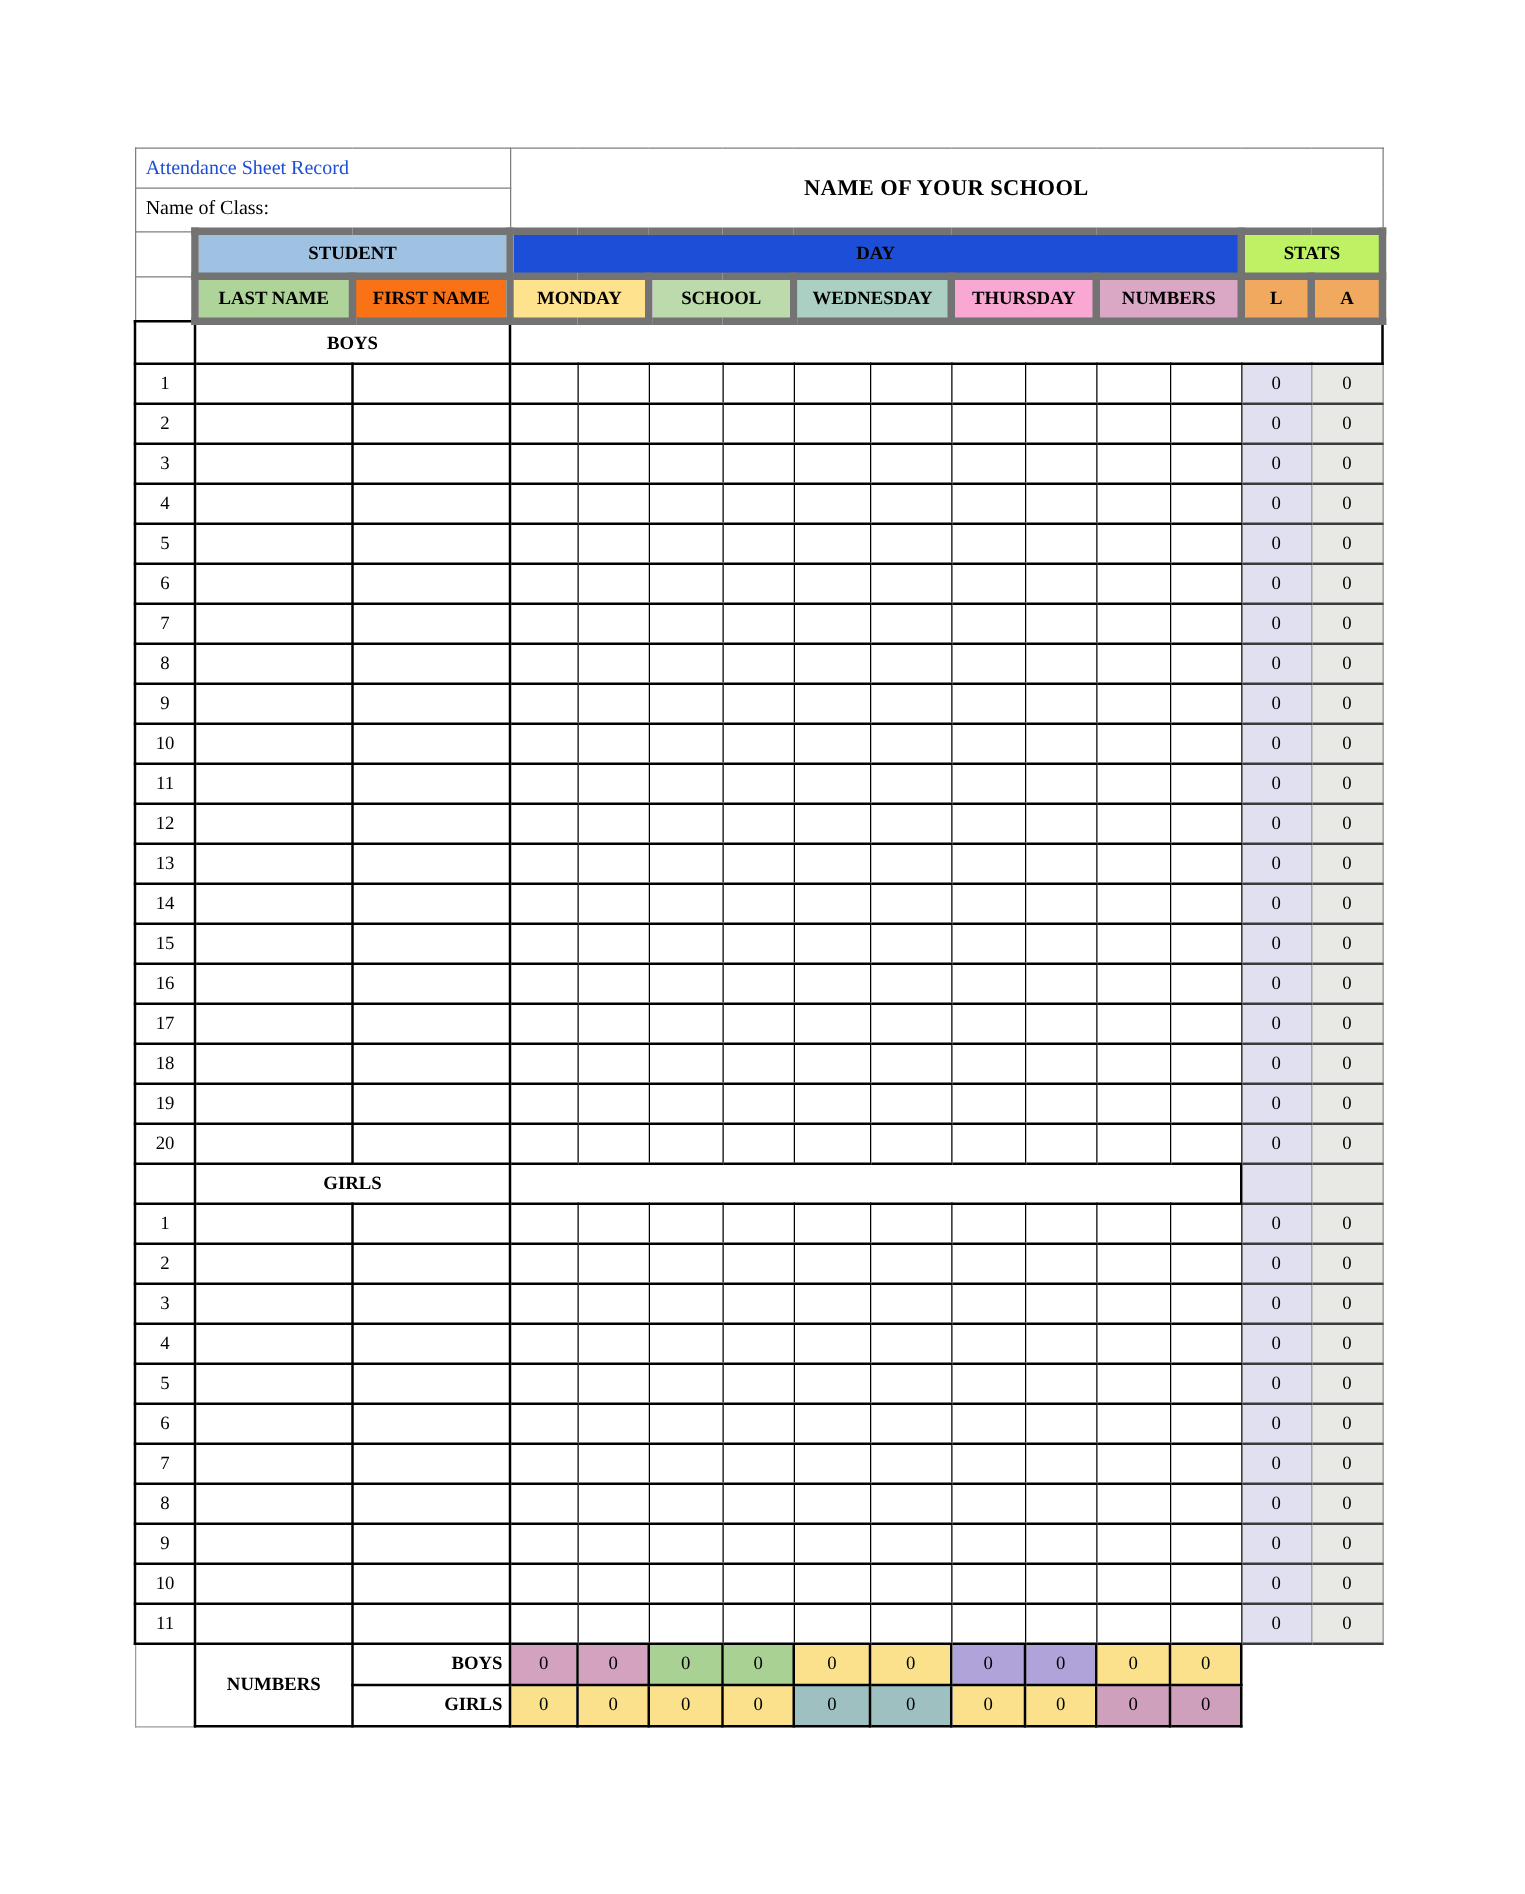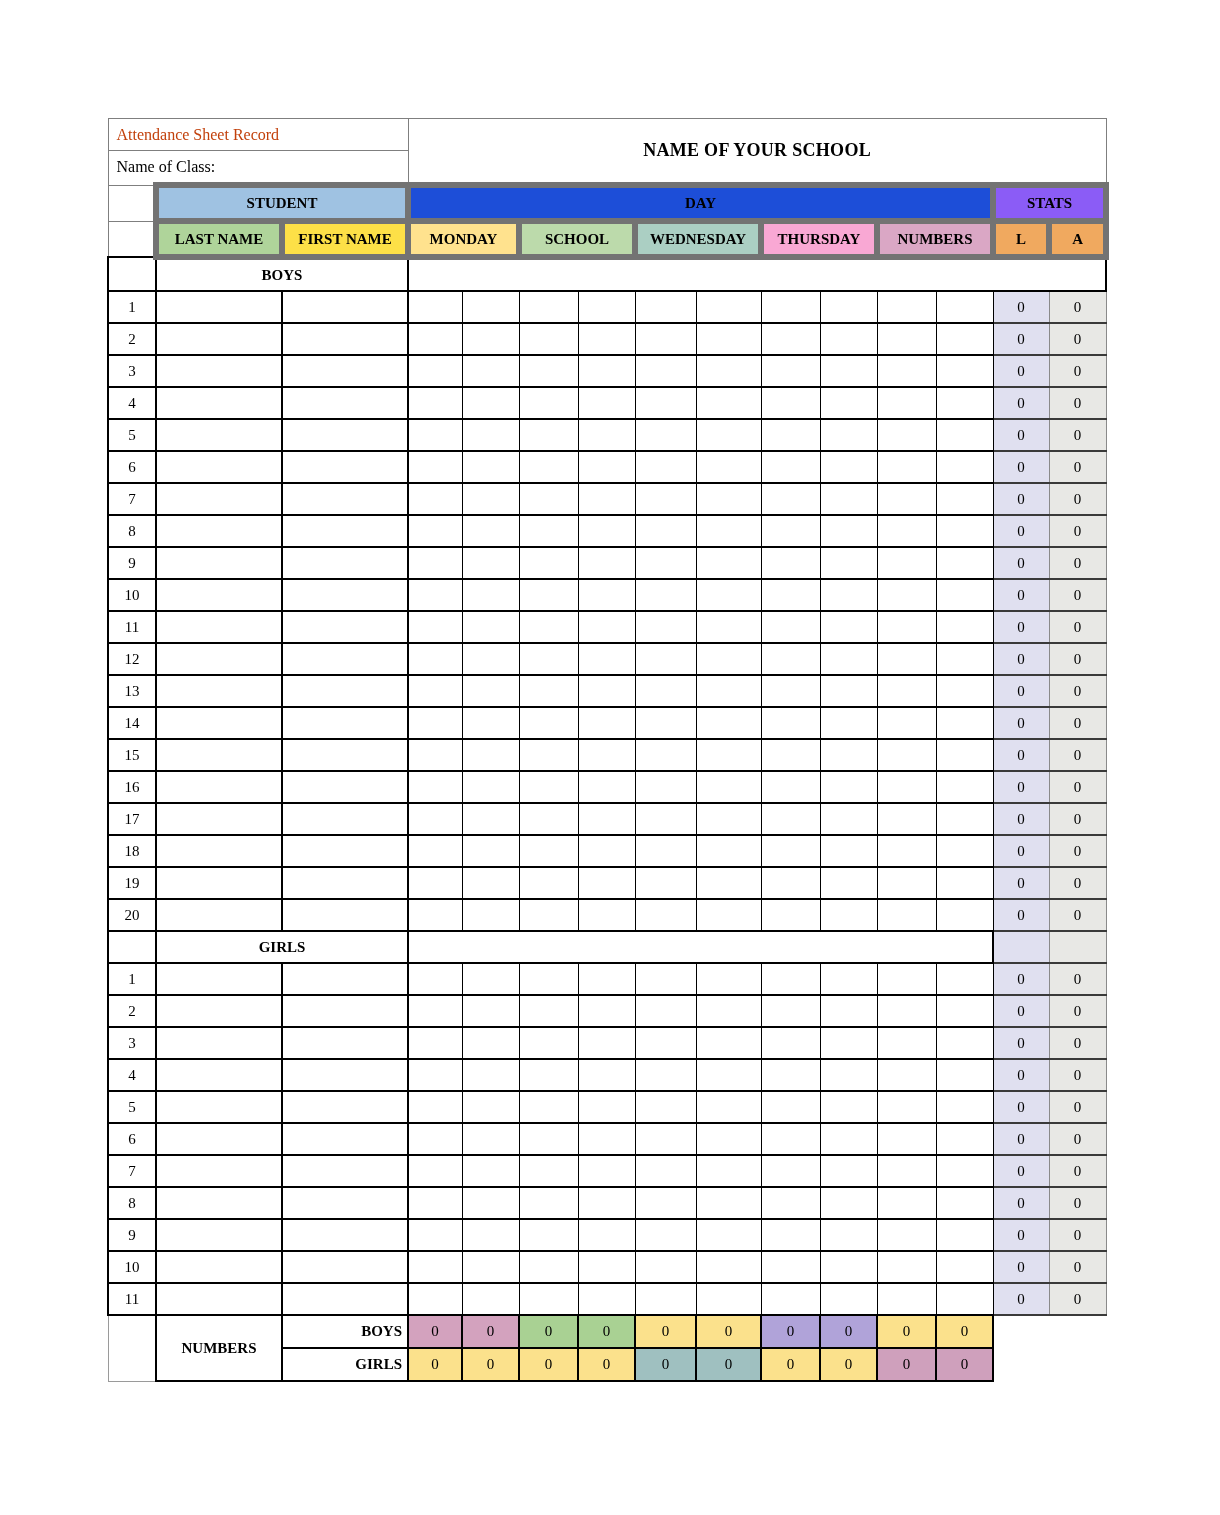--- a/index.html
+++ b/index.html
@@ -59,36 +59,36 @@
         <col style="width:59px">
         <col style="width:57px">
       <col style="width:59px">
         <col style="width:57px">
       <col style="width:56px">
         <col style="width:57px">
     </colgroup>
 
     <tbody>
       <tr class="r-title">
-        <td class="title-cell" colspan="3" style="color: #c2410c;">Attendance Sheet Record</td>
+        <td class="title-cell" colspan="3" style="color: #1d4ed8;">Attendance Sheet Record</td>
         <td class="school-cell" colspan="12" rowspan="2">NAME OF YOUR SCHOOL</td>
       </tr>
       <tr class="r-title">
         <td class="class-cell" colspan="3">Name of Class:</td>
       </tr>
       <tr class="r-h1">
         <td class="corner"></td>
         <td colspan="2" style="background: rgb(159, 194, 226);">STUDENT</td>
         <td colspan="10" style="background: #1d4ed8;">DAY</td>
-        <td colspan="2" style="background: #8b5cf6;">STATS</td>
+        <td colspan="2" style="background: #bef264;">STATS</td>
       </tr>
       <tr class="r-h2">
         <td class="corner"></td>
         <td style="background: rgb(175, 212, 154);">LAST NAME</td>
-        <td style="background: #fde047;">FIRST NAME</td>
+        <td style="background: #f97316;">FIRST NAME</td>
         <td colspan="2" style="background: rgb(255, 226, 142);">MONDAY</td>
         <td colspan="2" style="background: rgb(188, 218, 171);">SCHOOL</td>
         <td colspan="2" style="background: rgb(171, 207, 195);">WEDNESDAY</td>
         <td colspan="2" style="background: #f9a8d4;">THURSDAY</td>
         <td colspan="2" style="background: rgb(218, 167, 197);">NUMBERS</td>
         <td style="background: rgb(240, 169, 95);">L</td>
         <td style="background: rgb(240, 169, 95);">A</td>
       </tr>
       <tr class="r-sec">
         <td></td>

